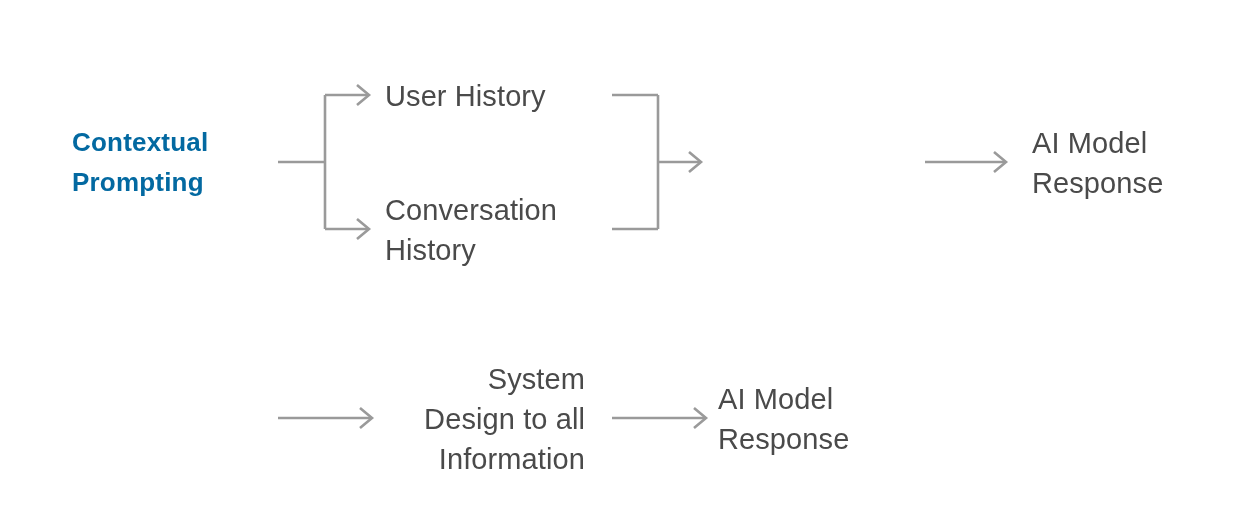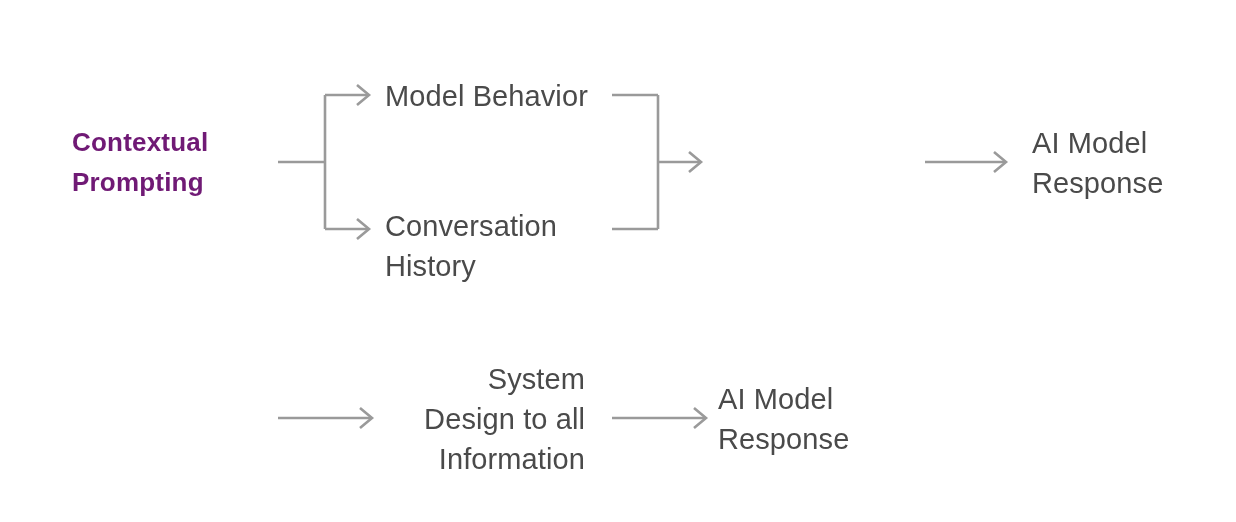--- a/index.html
+++ b/index.html
@@ -29,31 +29,31 @@
     position: absolute;
     color: #4a4a4a;
     font-size: 29px;
     line-height: 40px;
     font-weight: 400;
     letter-spacing: 0.1px;
     white-space: pre-line;
   }
   .label {
     position: absolute;
-    color: #701a75;
+    color: #0369a1;
     font-size: 26px;
     line-height: 40px;
     font-weight: 700;
     letter-spacing: 0.2px;
     white-space: pre-line;
   }
   
   #label-contextual-prompting { left: 72px;  top: 122px; width: 200px; }
   #node-user-behavior         { left: 385px; top: 76px;  width: 215px; }
-  #node-conversation-history  { left: 385px; top: 190px; width: 215px; margin-top: 16px; }
+  #node-conversation-history  { left: 385px; top: 190px; width: 215px; }
   #node-realtime-prompt-mod   { left: 718px; top: 103px; width: 205px; }
   #node-ai-response-top       { left: 1032px;top: 123px; width: 195px; }
   
   #label-context-engineering  { left: 72px;  top: 378px; width: 215px; }
   #node-system-design         { left: 385px; top: 359px; width: 200px; text-align: right; }
   #node-ai-response-bottom    { left: 718px; top: 379px; width: 195px; }
 </style>
 </head>
 <body>
 
@@ -84,21 +84,21 @@
 
       <path d="M 612 418 L 705 418"></path>
       <path d="M 694 408 L 706 418 L 694 428"></path>
 
     </g>
   </svg>
 
   <div class="label" id="label-contextual-prompting">Contextual
 Prompting</div>
 
-  <div class="node" id="node-user-behavior">Model Behavior</div>
+  <div class="node" id="node-user-behavior">User History</div>
 
   <div class="node" id="node-conversation-history">Conversation
 History</div>
 
 
   <div class="node" id="node-ai-response-top">AI Model
 Response</div>
 
 
   <div class="node" id="node-system-design">System

